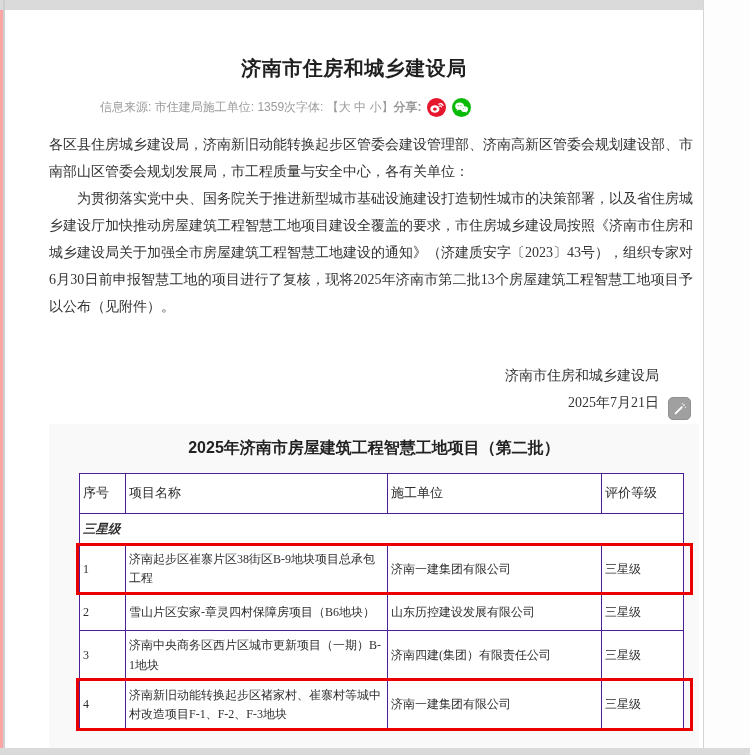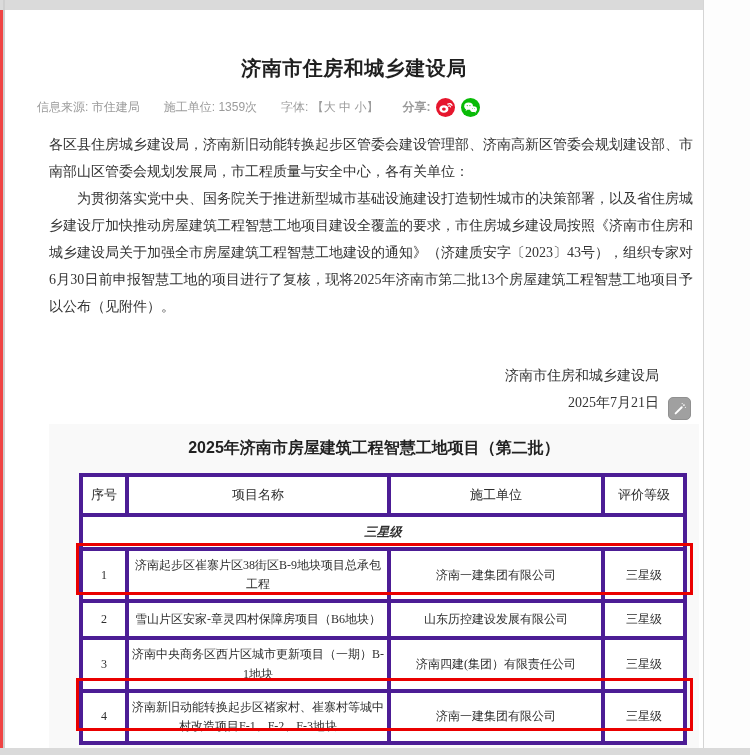--- a/index.html
+++ b/index.html
@@ -1,35 +1,35 @@
 <!DOCTYPE html>
 <html><head>
 <meta charset="utf-8">
 <style>
   * { margin:0; padding:0; box-sizing:border-box; }
   html,body { width:750px; height:755px; overflow:hidden; background:#f2f2f2;
               font-family:"Liberation Sans","DejaVu Sans",sans-serif; }
-  .stage { position:relative; width:750px; height:755px; background:#ef4444; }
+  .stage { position:relative; width:750px; height:755px; background:#fca5a5; }
 
   
   .top-strip    { position:absolute; left:0; top:0; width:703px; height:10px; background:#dadada; }
   .left-line    { position:absolute; left:3px; top:0; width:2px; height:755px; background:#cfcfcf; }
   .right-line   { position:absolute; left:703px; top:0; width:1px; height:755px; background:#d5d5d5; }
   .right-strip  { position:absolute; left:704px; top:0; width:46px; height:755px; background:#fdfdfd; }
   .bottom-strip { position:absolute; left:0; top:748px; width:750px; height:7px; background:#dadada; }
 
   .page { position:absolute; left:5px; top:10px; width:698px; height:738px; background:#ffffff; overflow:hidden; }
 
   
   .doc-title { margin-top:44px; text-align:center; color:#1f1f1f; font-weight:bold;
                font-size:20px; line-height:28px; letter-spacing:0.5px; }
 
   
-  .meta-row { margin-top:16px; padding-left:32px; font-size:12px; color:#9b9b9b;
-              display:flex; align-items:center; gap:24px; }
+  .meta-row { margin-top:16px; padding-left:95px; font-size:12px; color:#9b9b9b;
+              display:flex; align-items:center; }
   .meta-item { white-space:nowrap; }
   .font-ctl { cursor:pointer; }
   .share-wrap { display:flex; align-items:center; gap:6px;font-weight:bold; }
   .share-icon { width:19px; height:19px; display:inline-block; vertical-align:middle; cursor:pointer; }
 
   
   .doc-body { margin-top:14px; padding-left:44px; padding-right:10px;
               font-family:"Liberation Serif","DejaVu Serif",serif;
               font-size:14px; line-height:27px; color:#333; text-align:justify; }
   .doc-body p.indent { text-indent:2em; }
@@ -38,21 +38,21 @@
   .date-line { text-align:right; padding-right:34px; }
 
   
   .panel { margin-top:8px; margin-left:44px; width:650px; background:#f9f9f9; padding-top:12px; padding-bottom:40px; }
   .table-title { text-align:center; font-size:16px; font-weight:bold; color:#222; line-height:24px; }
 
   .table-wrap { position:relative; width:604px; margin:13px 0 0 30px; }
   table { border-collapse:collapse; table-layout:fixed; width:604px; background:#fff;
           font-family:"Liberation Serif","DejaVu Serif",serif; }
   col.c-no{width:46px;} col.c-proj{width:262px;} col.c-unit{width:214px;} col.c-grade{width:82px;}
-  th,td { border:4px solid #4c1d95; text-align:center; color:#2e2e2e;
+  th,td { border:1px solid #4c1d95; text-align:left; color:#2e2e2e;
           font-size:12px; font-weight:normal; line-height:1.6; padding:5px 3px;margin-top:44px; }
   th { height:40px; font-size:13px; }
   td.group-cell { height:27px; font-style:italic; font-weight:bold; font-size:12.5px; }
   tr.r1 td{height:33px;} tr.r2 td{height:37px;}
 
   .red-box { position:absolute; left:-3px; width:617px; border:3px solid #ea0000;
              pointer-events:none; z-index:5; }
 
   .wand-btn { position:absolute; left:668px; top:397px; width:23px; height:23px;
               background:#a0a0a0; border:1px solid #909090; border-radius:5px;

